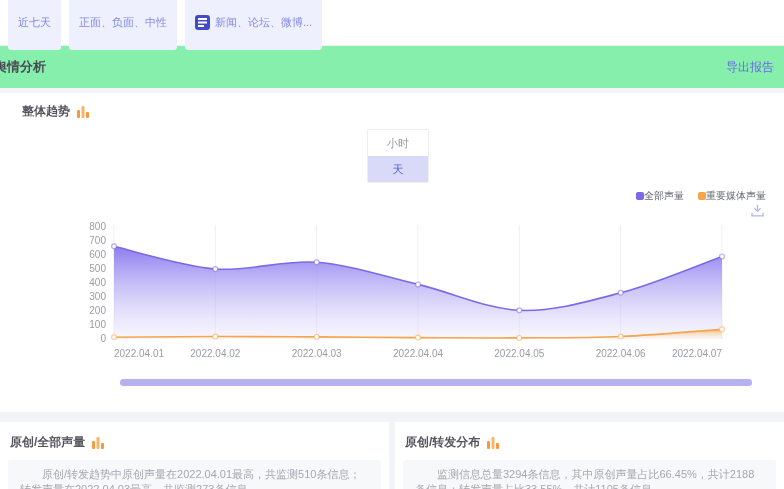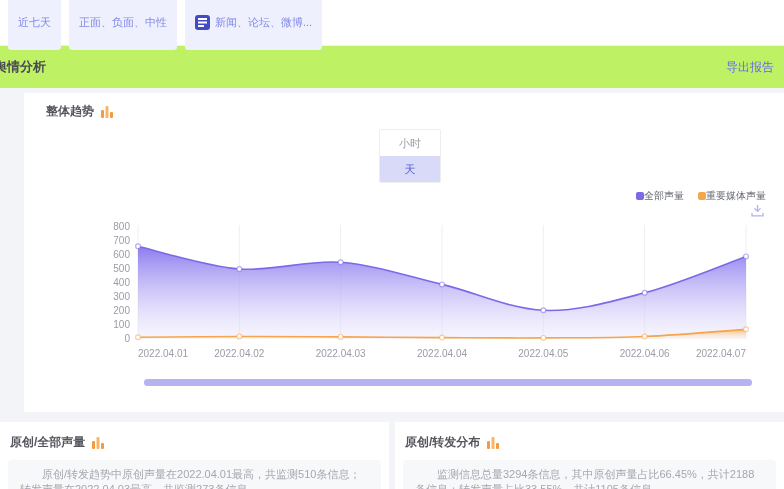--- a/index.html
+++ b/index.html
@@ -7,27 +7,27 @@
   body { font-family:"Liberation Sans","DejaVu Sans",sans-serif; }
   .page { width:784px; height:489px; background:#f3f4f8; overflow:hidden; position:relative; }
 
   
   .topbar { background:#fff; height:46px; display:flex; align-items:center; gap:8px; padding:0 8px; border-bottom:1px solid #f0f1f5; }
   .chip { display:inline-flex; align-items:center; gap:5px; background:#eef0fd; color:#8288ea; font-size:11px; padding:20px 10px; border-radius:3px; white-space:nowrap; cursor:pointer; }
   .chip-icon { width:15px; height:15px; background:#424ac6; border-radius:3px; display:inline-flex; align-items:center; justify-content:center; }
   .chip-icon svg { display:block; }
 
   
-  .section-header { background:#bef264; display:flex; justify-content:space-between; align-items:center; padding:12px 10px 12px 0; margin-bottom:5px; }
+  .section-header { background:#86efac; display:flex; justify-content:space-between; align-items:center; padding:12px 10px 12px 0; margin-bottom:5px; }
   .page-title { font-size:13px; color:#4a4a55; font-weight:bold; margin-left:-6px; }
   .export-link { font-size:12px; color:#6a68ec; cursor:pointer; }
 
   
   .card { background:#fff; }
-  .main-card { padding:10px 8px 26px 20px;margin-left:24px; }
+  .main-card { padding:10px 8px 26px 20px; }
   .card-title-row { display:flex; align-items:center; gap:6px; padding-left:2px; }
   .card-title { font-size:12px; font-weight:bold; color:#55555e; }
   .summary-box { margin-top:9px; background:#f7f8fa; border-radius:4px; padding:7px 12px; font-size:11px; color:#a5a7b0; line-height:15px; }
   .summary-box.indent { text-indent:2em; }
 
   
   .toggle-row { display:flex; justify-content:center; margin-top:9px; }
   .toggle-group { display:flex; border:1px solid #ededf2; border-radius:2px; overflow:hidden;flex-direction:column; }
   .toggle-btn { width:60px; height:26px; display:flex; align-items:center; justify-content:center; font-size:11px; color:#9a9aa4; background:#fff; cursor:pointer; }
   .toggle-btn.active { background:#d9daf7; color:#585dd8; }

